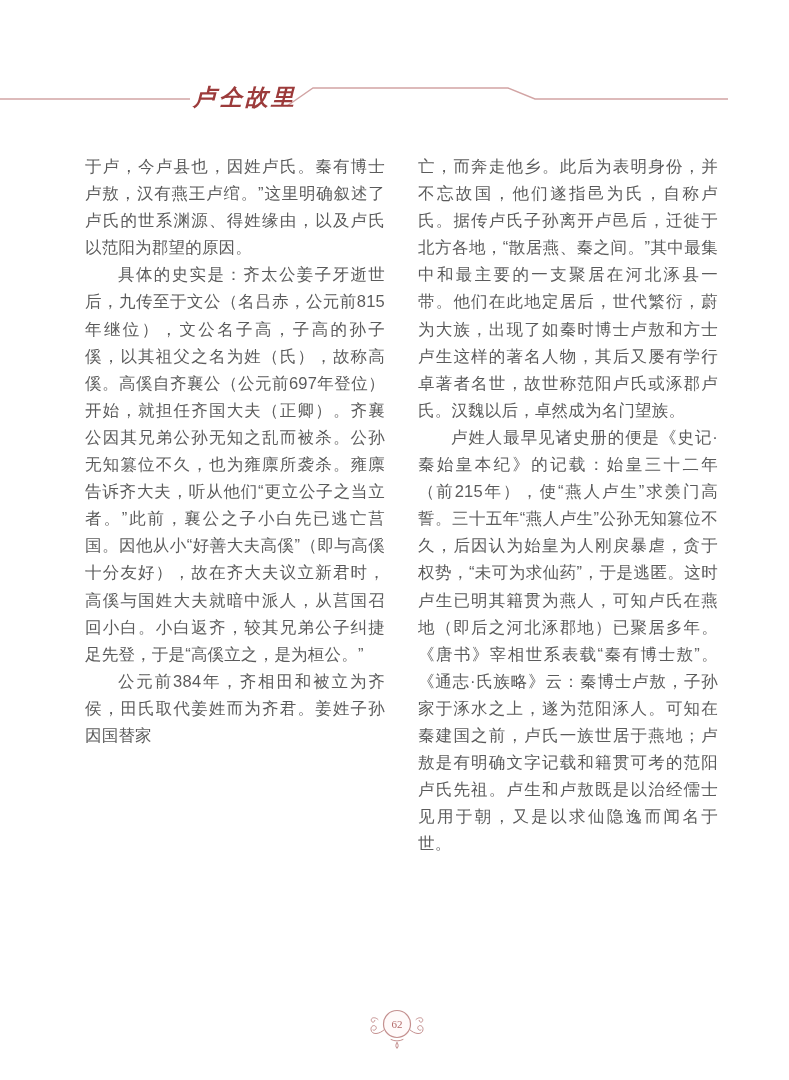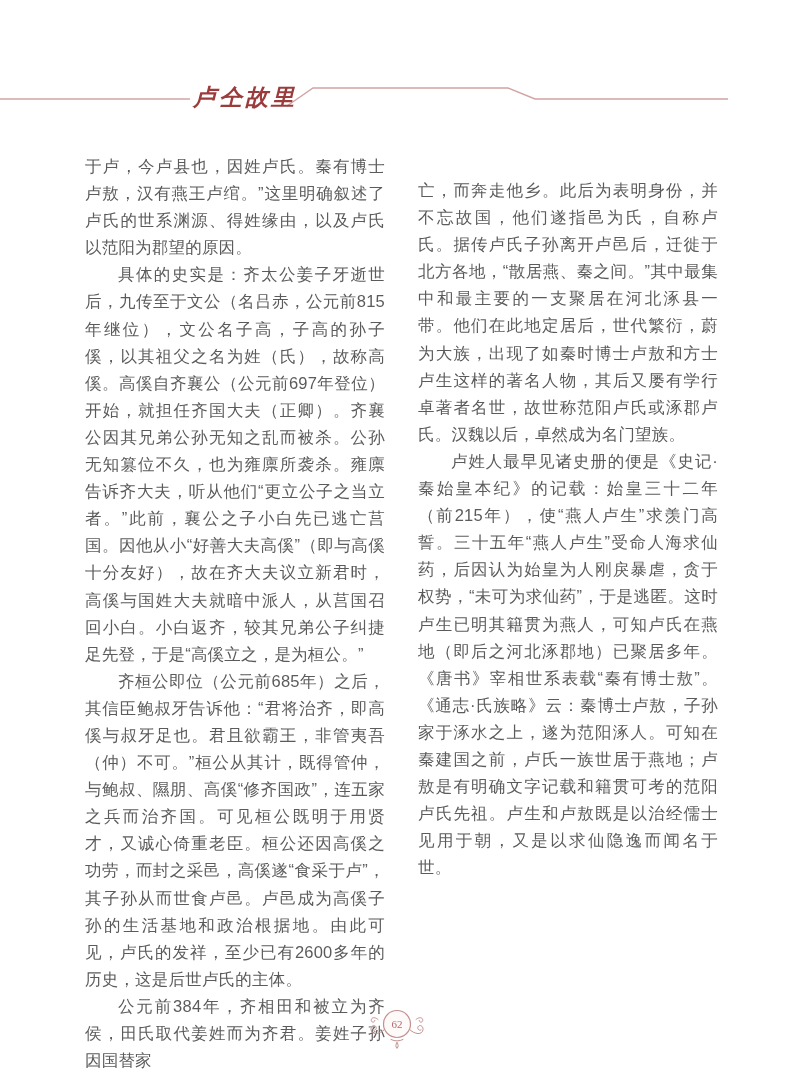--- a/index.html
+++ b/index.html
@@ -38,21 +38,21 @@
   }
   .col{
     position:absolute;top:7px;width:300px;
     color:var(--body_text);
     font-size:16.5px;
     line-height:27.1px;
     text-align:justify;
     letter-spacing:0.2px;
   }
   .col-left{left:85px;}
-  .col-right{left:418px;margin-top:24px;}
+  .col-right{left:418px;}
   .para{margin:0;padding:0;}
   .para.indent{text-indent:2em;}
   .footer-ornament{
     position:absolute;left:365px;top:1006px;
     width:64px;height:48px;
   }
   .footer-ornament text{
     font-family:"Liberation Serif","DejaVu Serif",serif;
     fill:var(--page_number_red);
   }
@@ -66,26 +66,25 @@
     <path d="M0,99 H190" fill="none" stroke="var(--line_pink)" stroke-width="1.4"></path>
     <path d="M287,106 L313,88 H508 L535,99 H789" fill="none" stroke="var(--line_pink)" stroke-width="1.4"></path>
   </svg>
 
   <div class="page-title">卢仝故里</div>
 
   <div class="columns">
     <div class="col col-left">
         <p class="para">于卢，今卢县也，因姓卢氏。秦有博士卢敖，汉有燕王卢绾。”这里明确叙述了卢氏的世系渊源、得姓缘由，以及卢氏以范阳为郡望的原因。</p>
         <p class="para indent">具体的史实是：齐太公姜子牙逝世后，九传至于文公（名吕赤，公元前815年继位），文公名子高，子高的孙子傒，以其祖父之名为姓（氏），故称高傒。高傒自齐襄公（公元前697年登位）开始，就担任齐国大夫（正卿）。齐襄公因其兄弟公孙无知之乱而被杀。公孙无知篡位不久，也为雍廪所袭杀。雍廪告诉齐大夫，听从他们“更立公子之当立者。”此前，襄公之子小白先已逃亡莒国。因他从小“好善大夫高傒”（即与高傒十分友好），故在齐大夫议立新君时，高傒与国姓大夫就暗中派人，从莒国召回小白。小白返齐，较其兄弟公子纠捷足先登，于是“高傒立之，是为桓公。”</p>
-        <p class="para indent">齐桓公即位（公元前685年）之后，其信臣鲍叔牙告诉他：“君将治齐，即高傒与叔牙足也。君且欲霸王，非管夷吾（仲）不可。”桓公从其计，既得管仲，与鲍叔、隰朋、高傒“修齐国政”，连五家之兵而治齐国。可见桓公既明于用贤才，又诚心倚重老臣。桓公还因高傒之功劳，而封之采邑，高傒遂“食采于卢”，其子孙从而世食卢邑。卢邑成为高傒子孙的生活基地和政治根据地。由此可见，卢氏的发祥，至少已有2600多年的历史，这是后世卢氏的主体。</p>
         <p class="para indent">公元前384年，齐相田和被立为齐侯，田氏取代姜姓而为齐君。姜姓子孙因国替家</p>
       </div>
     <div class="col col-right">
         <p class="para">亡，而奔走他乡。此后为表明身份，并不忘故国，他们遂指邑为氏，自称卢氏。据传卢氏子孙离开卢邑后，迁徙于北方各地，“散居燕、秦之间。”其中最集中和最主要的一支聚居在河北涿县一带。他们在此地定居后，世代繁衍，蔚为大族，出现了如秦时博士卢敖和方士卢生这样的著名人物，其后又屡有学行卓著者名世，故世称范阳卢氏或涿郡卢氏。汉魏以后，卓然成为名门望族。</p>
-        <p class="para indent">卢姓人最早见诸史册的便是《史记·秦始皇本纪》的记载：始皇三十二年（前215年），使“燕人卢生”求羡门高誓。三十五年“燕人卢生”受命人海求仙药，后因认为始皇为人刚戾暴虐，贪于权势，“未可为求仙药”，于是逃匿。这时卢生已明其籍贯为燕人，可知卢氏在燕地（即后之河北涿郡地）已聚居多年。《唐书》宰相世系表载“秦有博士敖”。《通志·氏族略》云：秦博士卢敖，子孙家于涿水之上，遂为范阳涿人。可知在秦建国之前，卢氏一族世居于燕地；卢敖是有明确文字记载和籍贯可考的范阳卢氏先祖。卢生和卢敖既是以治经儒士见用于朝，又是以求仙隐逸而闻名于世。</p>
+        <p class="para indent">卢姓人最早见诸史册的便是《史记·秦始皇本纪》的记载：始皇三十二年（前215年），使“燕人卢生”求羡门高誓。三十五年“燕人卢生”公孙无知篡位不久，后因认为始皇为人刚戾暴虐，贪于权势，“未可为求仙药”，于是逃匿。这时卢生已明其籍贯为燕人，可知卢氏在燕地（即后之河北涿郡地）已聚居多年。《唐书》宰相世系表载“秦有博士敖”。《通志·氏族略》云：秦博士卢敖，子孙家于涿水之上，遂为范阳涿人。可知在秦建国之前，卢氏一族世居于燕地；卢敖是有明确文字记载和籍贯可考的范阳卢氏先祖。卢生和卢敖既是以治经儒士见用于朝，又是以求仙隐逸而闻名于世。</p>
       </div>
   </div>
 
   <svg class="footer-ornament" viewBox="0 0 64 48" xmlns="http://www.w3.org/2000/svg">
     <g fill="none" stroke="var(--ornament_stroke)" stroke-width="1" stroke-linecap="round">
       <path id="curlL" d="M20,23 C14,29 6.5,29 6,23.5 C5.7,19.8 9.5,18.3 11,20.8 C12.2,22.8 9.6,25.2 8,24
                           M13,13.5 C10,10.5 5.8,11.5 6.3,14.5 C6.7,17 9.8,16.6 9.8,14.4"></path>
       <use href="#curlL" transform="translate(64,0) scale(-1,1)"></use>
       <path d="M26,33.5 Q32,36.5 38,33.5"></path>
       <path d="M32,36.5 C30.4,38.6 30.4,40.6 32,42.4 C33.6,40.6 33.6,38.6 32,36.5"></path>

